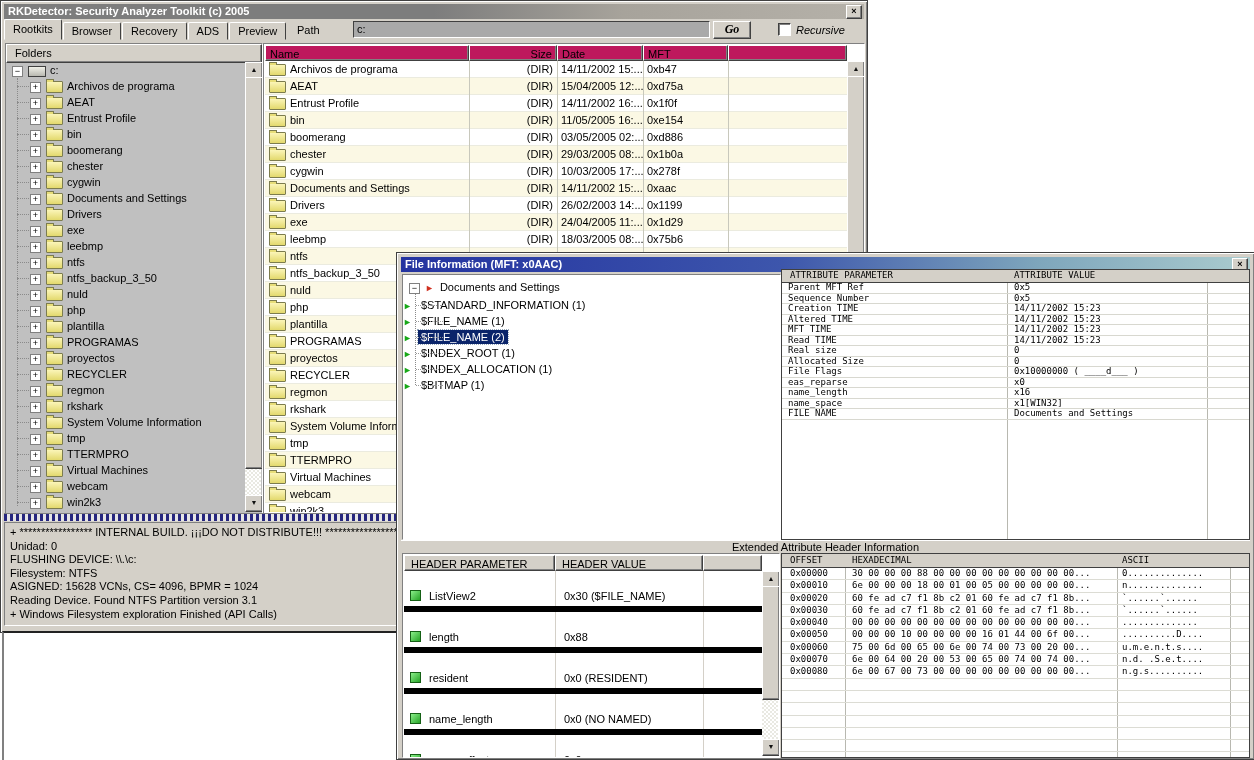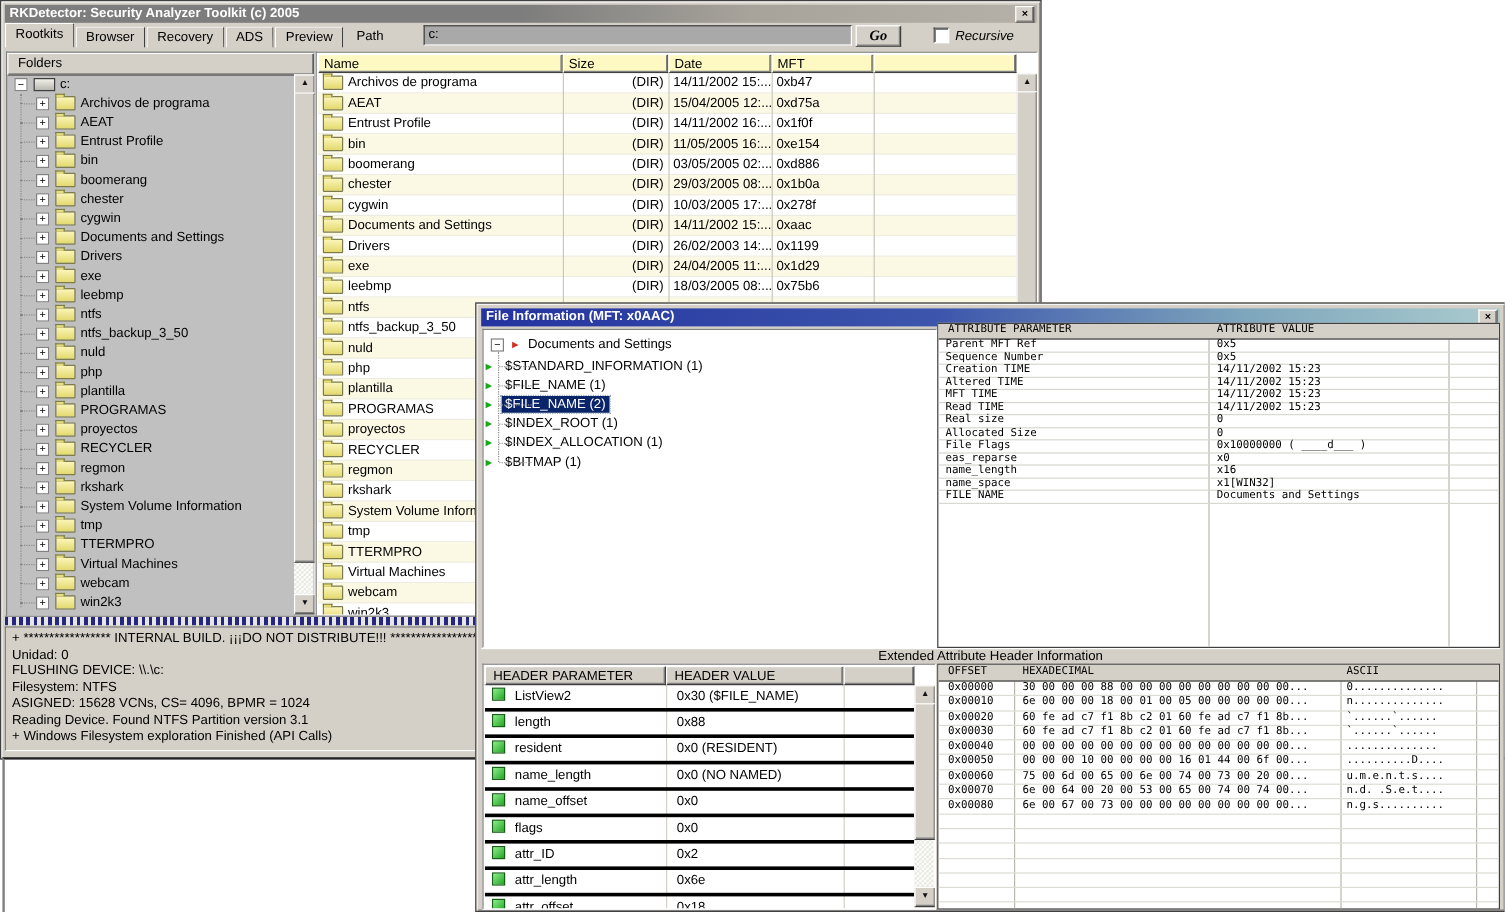--- a/index.html
+++ b/index.html
@@ -60,21 +60,21 @@
   .sb-btn{position:absolute;left:0;width:100%;height:15px;background:#d4d0c8;text-align:center;
           border:1px solid;border-color:#fff #404040 #404040 #fff;box-shadow:inset -1px -1px 0 #808080;
           font-size:7px;line-height:14px;color:#111;}
   .sb-thumb{position:absolute;left:0;width:100%;background:#d4d0c8;
           border:1px solid;border-color:#fff #404040 #404040 #fff;box-shadow:inset -1px -1px 0 #808080;}
 
   
   .filelist-panel{position:absolute;left:262px;top:42px;width:600px;height:469px;background:#fff;
                   border:1px solid;border-color:#808080 #fff #fff #808080;overflow:hidden;}
   .fl-header{position:absolute;left:1px;top:1px;right:17px;height:16px;display:flex;}
-  .fl-hcell{height:16px;line-height:16px;background:#fef9c3;padding:0 4px;box-sizing:border-box;
+  .fl-hcell{height:16px;line-height:16px;background:#be185d;padding:0 4px;box-sizing:border-box;
             border:1px solid;border-color:#fff #404040 #404040 #fff;box-shadow:inset -1px -1px 0 #808080;
             overflow:hidden;white-space:nowrap;}
   .fl-rows{position:absolute;left:1px;top:17px;right:17px;bottom:1px;overflow:hidden;}
   .list-row{display:flex;height:17px;line-height:17px;background:#fff;border-bottom:1px solid #ebebdf;box-sizing:border-box;}
   .list-row.alt{background:#fbf8e4;}
   .cell{box-sizing:border-box;padding:0 4px;white-space:nowrap;overflow:hidden;}
   .c-name{width:204px;}
   .c-size{width:88px;text-align:right;}
   .c-date{width:86px;}
   .c-mft{width:85px;}
@@ -124,21 +124,21 @@
                background:#d4d0c8;border-top:1px solid #fff;}
 
   
   .hdr-panel{position:absolute;left:5px;top:300px;width:376px;height:203px;background:#fff;
              border:1px solid;border-color:#808080 #fff #fff #808080;overflow:hidden;}
   .hdr-head{position:absolute;left:1px;top:1px;right:17px;height:16px;display:flex;}
   .hdr-hcell{height:16px;line-height:16px;background:#d4d0c8;padding:0 6px;box-sizing:border-box;
              border:1px solid;border-color:#fff #404040 #404040 #fff;box-shadow:inset -1px -1px 0 #808080;
              white-space:nowrap;overflow:hidden;}
   .hdr-rows{position:absolute;left:1px;top:17px;right:17px;bottom:0;overflow:hidden;}
-  .hdr-row{position:relative;height:19px;line-height:19px;border-bottom:3px solid #000000;white-space:nowrap;}
+  .hdr-row{position:relative;height:19px;line-height:19px;border-bottom:6px solid #000000;white-space:nowrap;margin-top:16px;}
   .led{display:inline-block;width:9px;height:9px;margin:0 8px 0 6px;vertical-align:-1px;
        background:linear-gradient(135deg,#8aef8a,#27a427);border:1px solid #156015;}
   .hdr-p{display:inline-block;}
   .hdr-v{position:absolute;left:160px;}
 
   
   .hex-panel{position:absolute;left:384px;top:300px;width:467px;height:203px;background:#fff;
              border:1px solid #404040;overflow:hidden;}
   .hex-head{position:absolute;left:0;top:0;right:0;height:13px;background:#d4d0c8;border-bottom:1px solid #404040;
             font-size:9px;line-height:12px;white-space:pre;}
@@ -212,21 +212,21 @@
       <div class="scrollbar checker" style="right:1px;top:18px;bottom:1px">
         <div class="sb-btn" style="top:0">▲</div>
         <div class="sb-thumb" style="top:15px;height:390px"></div>
         <div class="sb-btn" style="bottom:0">▼</div>
       </div>
     </div>
 
     <div class="filelist-panel">
       <div class="fl-header">
         <div class="fl-hcell" style="width:204px">Name</div>
-        <div class="fl-hcell" style="width:88px;">Size</div>
+        <div class="fl-hcell" style="width:88px;text-align:right">Size</div>
         <div class="fl-hcell" style="width:86px">Date</div>
         <div class="fl-hcell" style="width:85px">MFT</div>
         <div class="fl-hcell" style="flex:1"></div>
       </div>
       <div class="fl-rows" id="file-rows">
         <div class="vline" style="left:204px"></div>
         <div class="vline" style="left:292px"></div>
         <div class="vline" style="left:378px"></div>
         <div class="vline" style="left:463px"></div>
       <div class="list-row">

